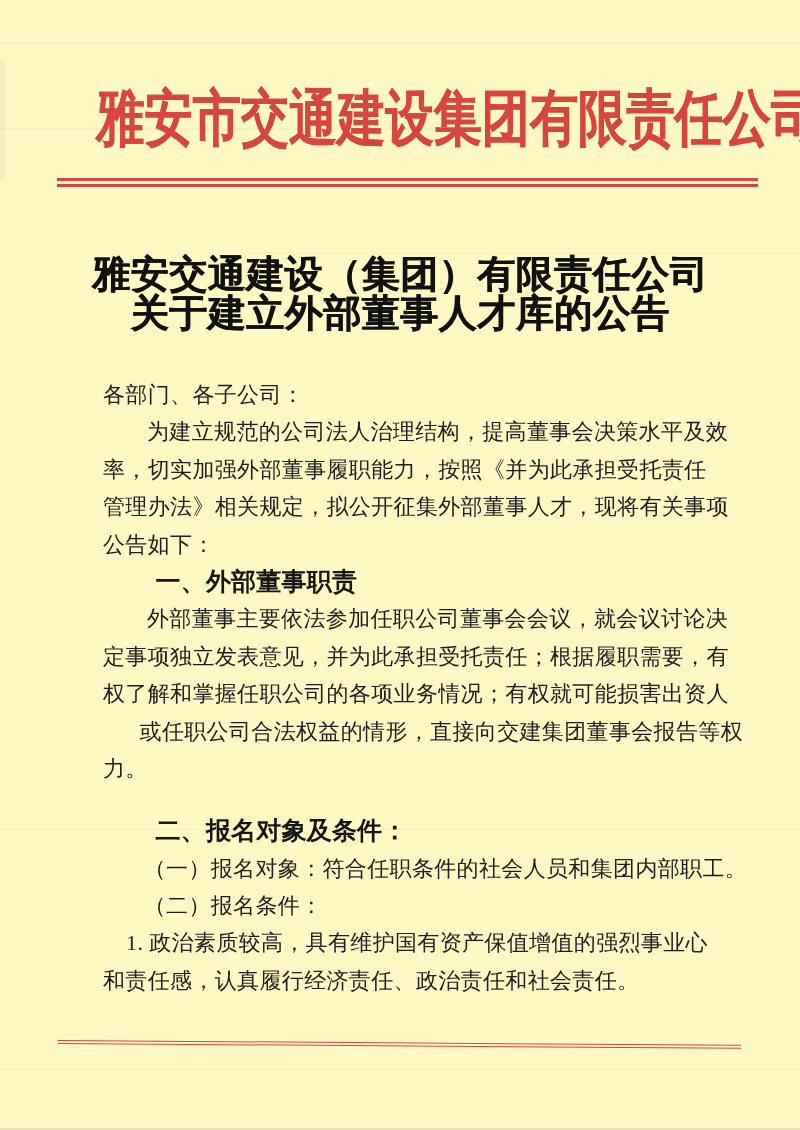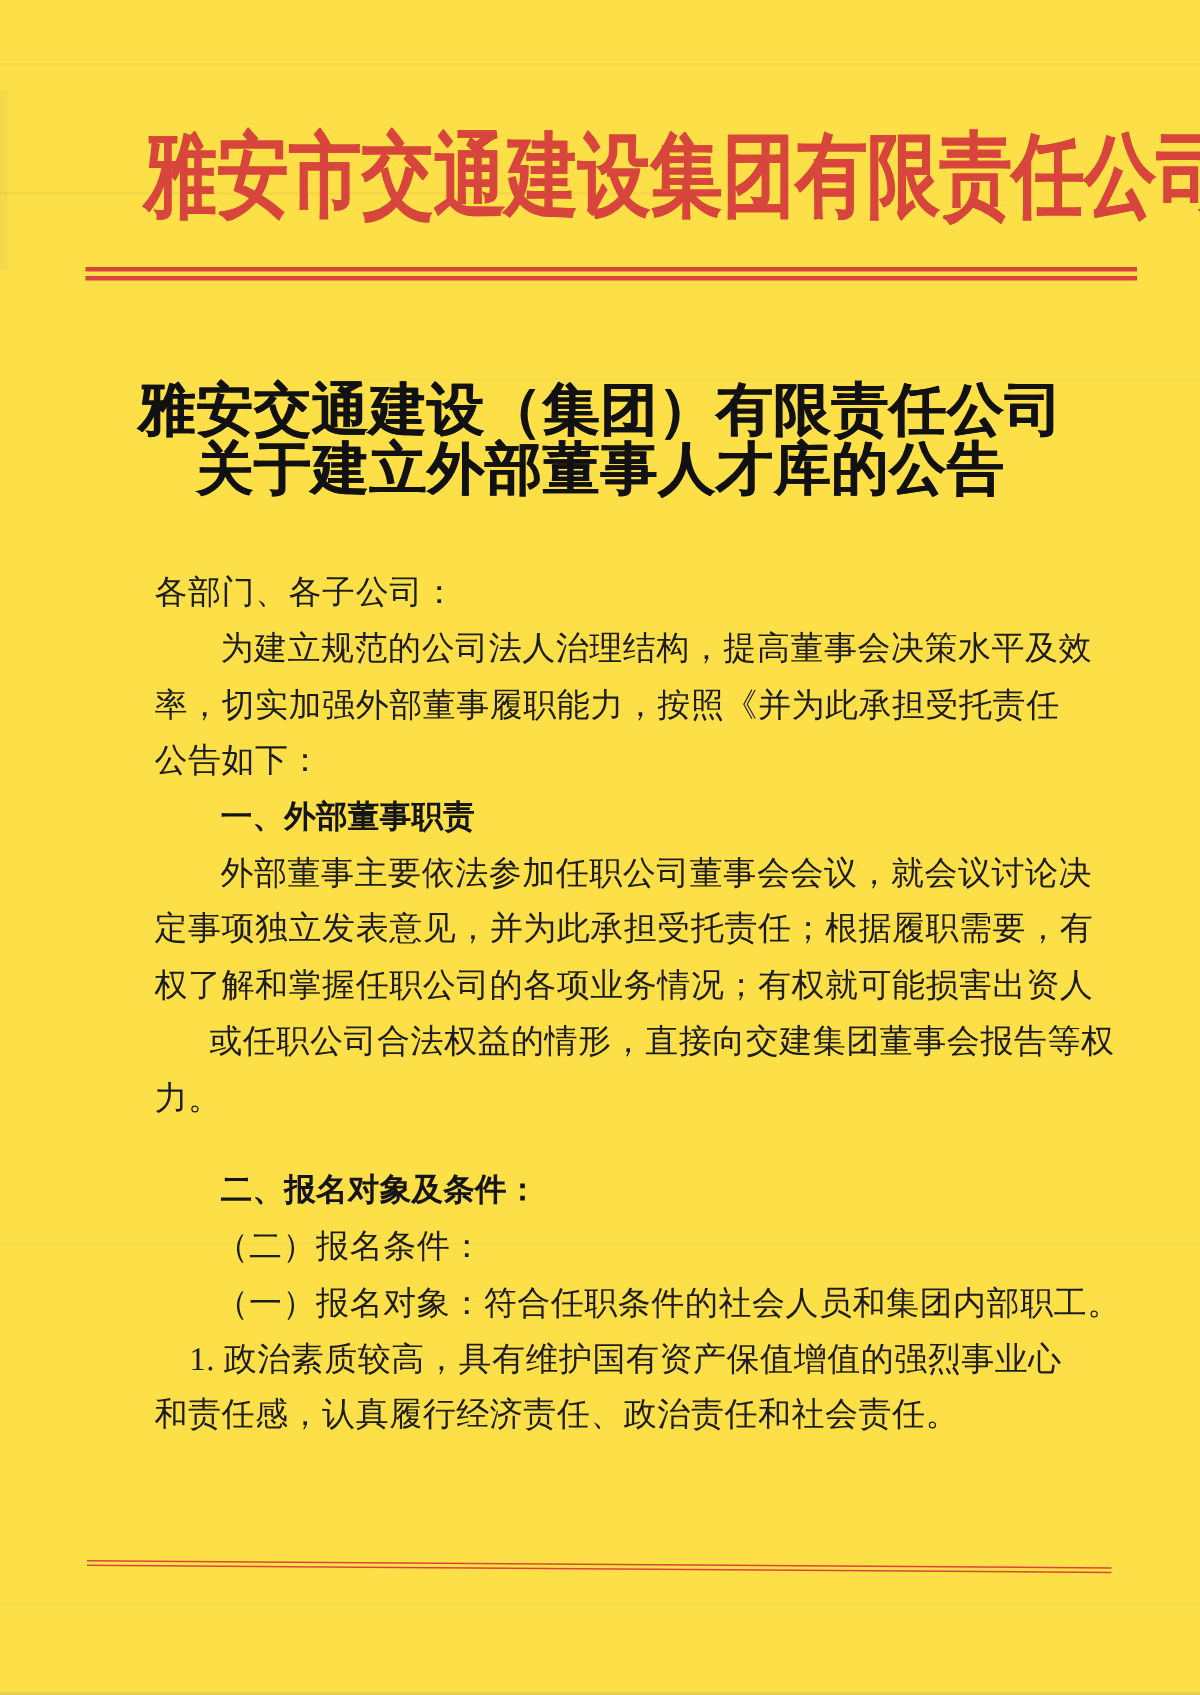--- a/index.html
+++ b/index.html
@@ -6,21 +6,21 @@
     margin: 0;
     padding: 0;
     background: #f4f4f2;
     font-family: "Liberation Serif", serif;
   }
   .page {
     position: relative;
     width: 800px;
     height: 1130px;
     margin: 0 auto;
-    background: #fde047;
+    background: #fef9c3;
     overflow: hidden;
     color: #1d1d1f;
   }
   
   .streak {
     position: absolute;
     pointer-events: none;
   }
   .s1 { top: 42px; left: 0; width: 100%; height: 2px; background: rgba(120,120,120,0.05); }
   .s2 { top: 128px; left: 0; width: 55%; height: 2px; background: rgba(120,120,120,0.06); }
@@ -100,21 +100,21 @@
     line-height: 37.4px;
     letter-spacing: 0.35px;
     color: #1d1d1f;
   }
   .bline {
     white-space: nowrap;
     height: 37.4px;
   }
   .bline.heading {
     font-family: "Liberation Sans", sans-serif;
-    font-size: 21px;
+    font-size: 25px;
     font-weight: 700;
     letter-spacing: 0.2px;
     color: #151517;
   }
 </style>
 </head>
 <body>
 
 <div class="page">
 
@@ -133,29 +133,30 @@
 
   <div class="doc-title">
     <div>雅安交通建设（集团）有限责任公司</div>
     <div>关于建立外部董事人才库的公告</div>
   </div>
 
   <div class="doc-body">
       <div class="bline" style="padding-left: 0em;">各部门、各子公司：</div>
       <div class="bline" style="padding-left: 2em;">为建立规范的公司法人治理结构，提高董事会决策水平及效</div>
       <div class="bline" style="padding-left: 0em;">率，切实加强外部董事履职能力，按照《并为此承担受托责任</div>
+      <div class="bline" style="padding-left: 0em;">管理办法》相关规定，拟公开征集外部董事人才，现将有关事项</div>
       <div class="bline" style="padding-left: 0em;">公告如下：</div>
       <div class="bline heading" style="padding-left: 2.1em;">一、外部董事职责</div>
       <div class="bline" style="padding-left: 2em;">外部董事主要依法参加任职公司董事会会议，就会议讨论决</div>
       <div class="bline" style="padding-left: 0em;">定事项独立发表意见，并为此承担受托责任；根据履职需要，有</div>
       <div class="bline" style="padding-left: 0em;">权了解和掌握任职公司的各项业务情况；有权就可能损害出资人</div>
       <div class="bline" style="padding-left: 0em; text-align: right;">或任职公司合法权益的情形，直接向交建集团董事会报告等权</div>
       <div class="bline" style="padding-left: 0em;">力。</div>
       <div class="bline heading" style="padding-left: 2.1em; margin-top: 25px;">二、报名对象及条件：</div>
+      <div class="bline" style="padding-left: 1.85em;">（一）报名对象：符合任职条件的社会人员和集团内部职工。</div>
       <div class="bline" style="padding-left: 1.85em;">（二）报名条件：</div>
-      <div class="bline" style="padding-left: 1.85em;">（一）报名对象：符合任职条件的社会人员和集团内部职工。</div>
       <div class="bline" style="padding-left: 1.05em;">1. 政治素质较高，具有维护国有资产保值增值的强烈事业心</div>
       <div class="bline" style="padding-left: 0em;">和责任感，认真履行经济责任、政治责任和社会责任。</div>
     </div>
 
   <div class="rule rule-bottom"></div>
 
 </div>
 
 </body></html>

